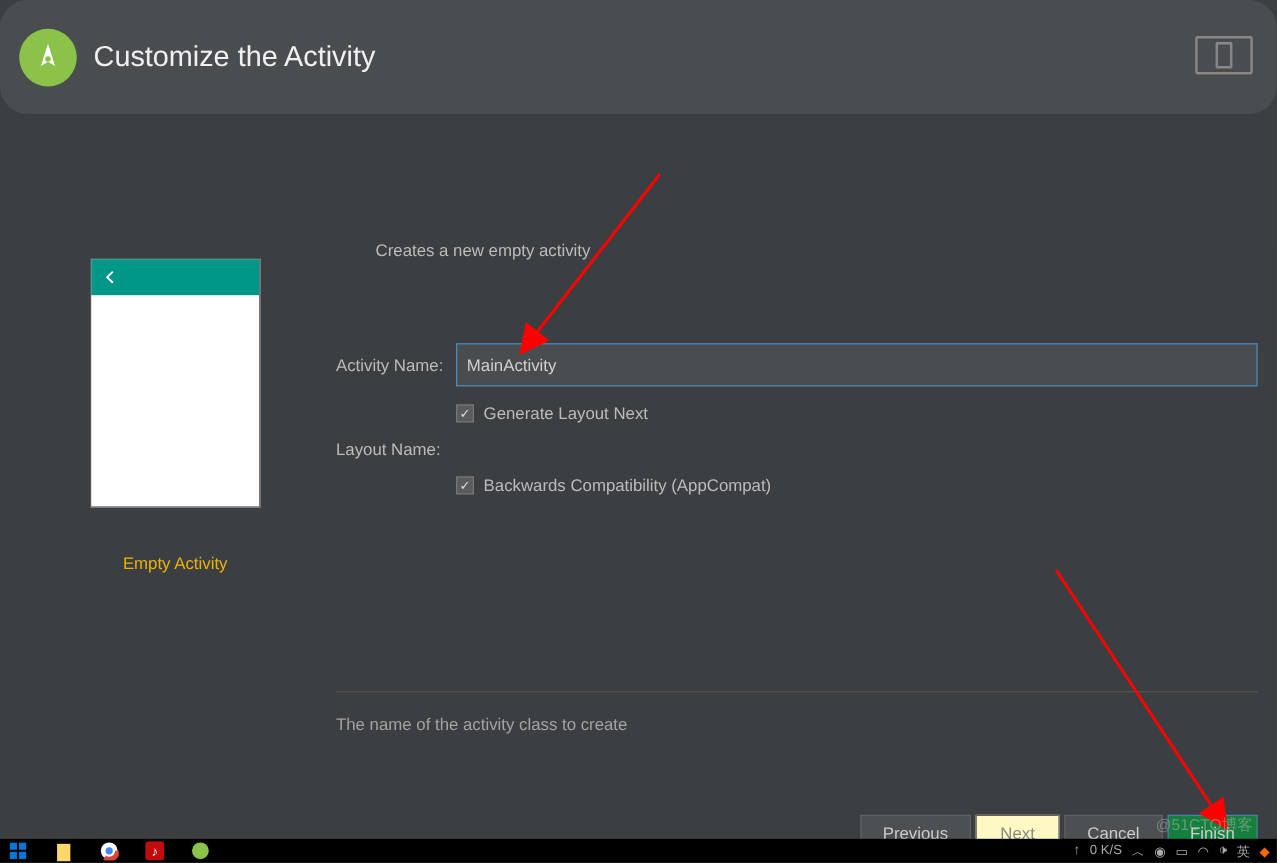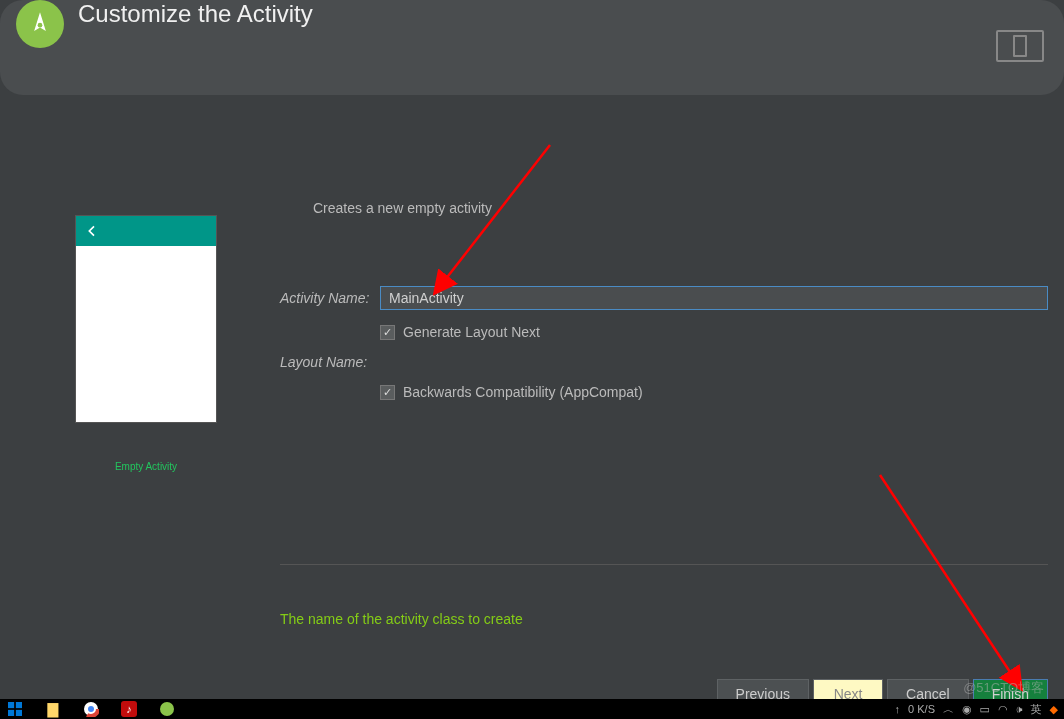--- a/index.html
+++ b/index.html
@@ -9,21 +9,21 @@
       background: #3c3f41;
       font-family: "Segoe UI", Arial, sans-serif;
       color: #bbbbbb;
       overflow: hidden;
       position: relative;
     }
     .header {
       height: 95px;
       background: #4a4d4f;
       display: flex;
-      align-items: flex-start;
+      align-items: center;
       padding: 0 16px;
       position: relative;
       border-radius: 23px;
     }
     .logo-circle {
       width: 48px;
       height: 48px;
       background: #8bc34a;
       border-radius: 50%;
       display: flex;
@@ -76,22 +76,22 @@
     }
     .preview-bar {
       height: 30px;
       background: #009688;
       display: flex;
       align-items: center;
       padding-left: 8px;
     }
     .preview-caption {
       margin-top: 38px;
-      color: #22c55e;
-      font-size: 10px;
+      color: #eab308;
+      font-size: 14px;
       text-align: right;
     }
     .right-panel {
       flex: 1;
       padding-top: 75px;
       padding-left: 4px;
     }
     .subtitle {
       font-size: 14px;
       color: #bbbbbb;
@@ -101,30 +101,29 @@
     .form-row {
       display: flex;
       align-items: center;
       margin-bottom: 10px;
     }
     .form-label {
       width: 100px;
       text-align: left;
       font-size: 14px;
       color: #bbbbbb;
-      font-style: italic;
     }
     .form-input {
       flex: 1;
       background: #45494a;
       border: 1px solid #5a5d5e;
       color: #d0d0d0;
       padding: 4px 8px;
       font-size: 14px;
-      height: 24px;
+      height: 36px;
       font-family: inherit;
     }
     .form-input.focused {
       border: 1px solid #4a8bc4;
       background: #4a4d4f;
     }
     .checkbox-row {
       display: flex;
       align-items: center;
       margin-left: 100px;
@@ -147,22 +146,21 @@
       font-size: 14px;
       color: #bbbbbb;
     }
     .divider {
       border-top: 1px solid #555;
       margin-top: 160px;
       padding-top: 18px;
     }
     .helper-text {
       font-size: 14px;
-      color: #84cc16;
-      margin-top: 28px;
+      color: #a3a3a3;
     }
     .footer {
       position: absolute;
       bottom: 10px;
       right: 16px;
       display: flex;
       gap: 4px;
     }
     .btn {
       padding: 6px 18px;

